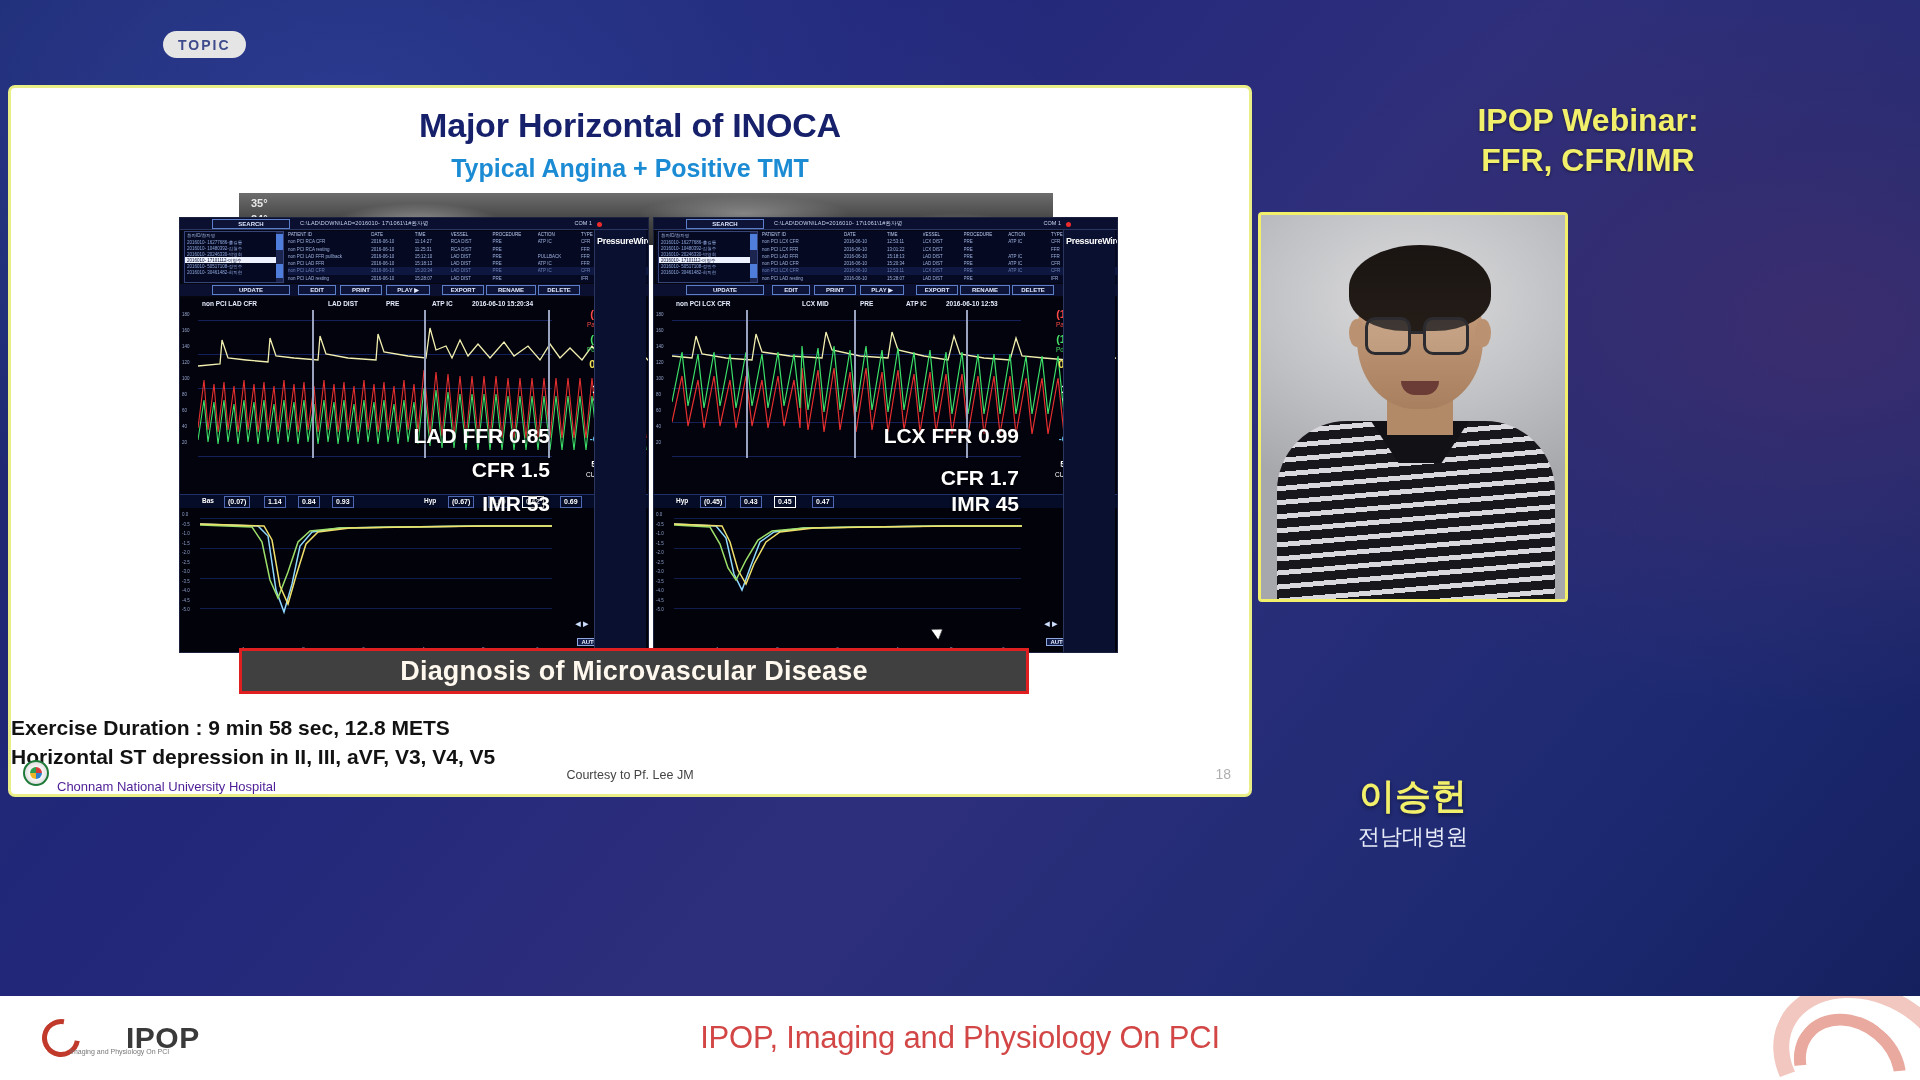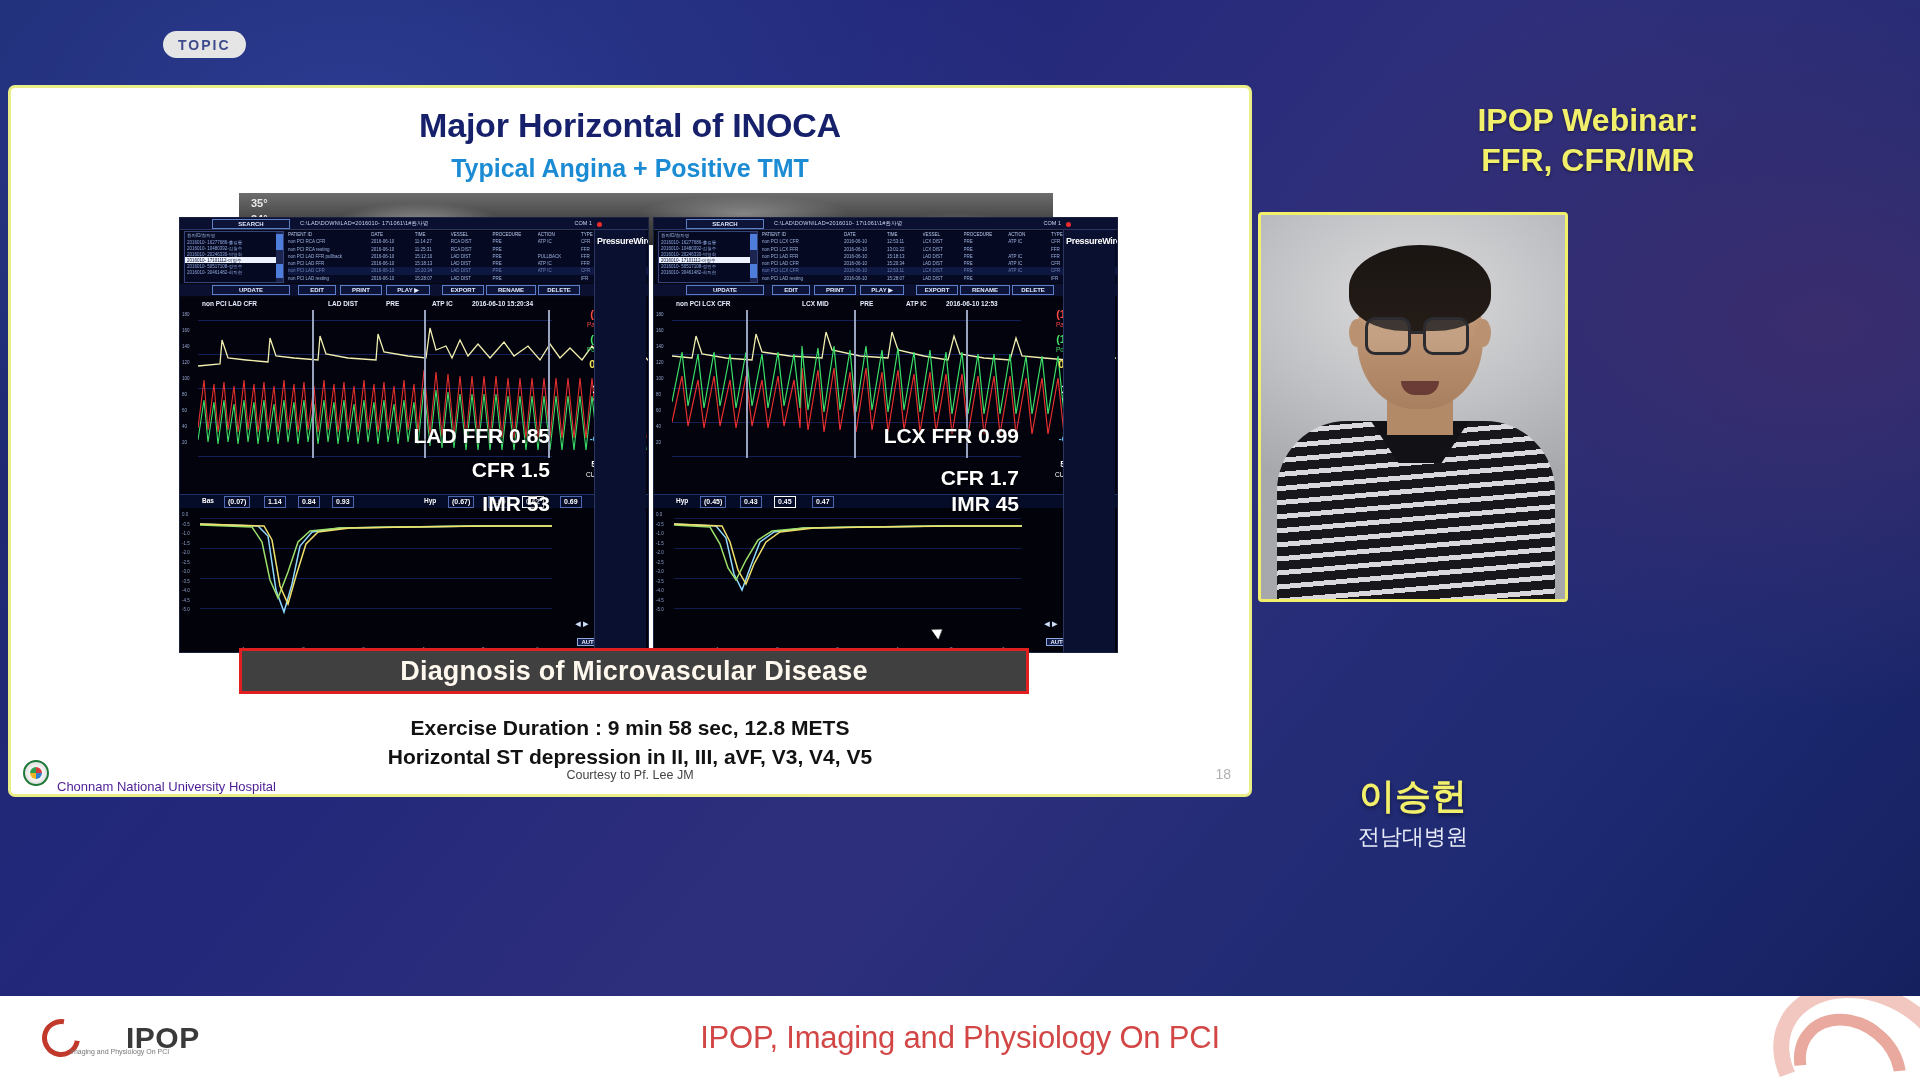--- a/index.html
+++ b/index.html
@@ -158,21 +158,21 @@
 
   
   .banner {
     position:absolute; left:228px; top:560px; width:790px; height:46px;
     background:#404040; border:3px solid #e02020;
     display:flex; align-items:center; justify-content:center;
   }
   .banner span { color:#fff8ee; font-size:27px; font-weight:bold; letter-spacing:.2px; }
 
   
-  .facts { position:absolute; left:0; right:0; top:625px; text-align:center; }
+  .facts { position:absolute; left:0; right:0; top:625px; text-align:left; }
   .facts div { font-size:21px; font-weight:bold; color:#121212; line-height:29px; }
 
   
   .slide-footer { position:absolute; left:0; right:0; bottom:0; height:42px; }
   .hosp-logo {
     position:absolute; left:12px; top:8px; width:26px; height:26px; border-radius:50%;
     background:radial-gradient(circle at 50% 50%, #ffffff 30%, #e8e8e8 60%, #cfcfcf 100%);
     border:2px solid #1f7a3a;
   }
   .hosp-logo:after{

